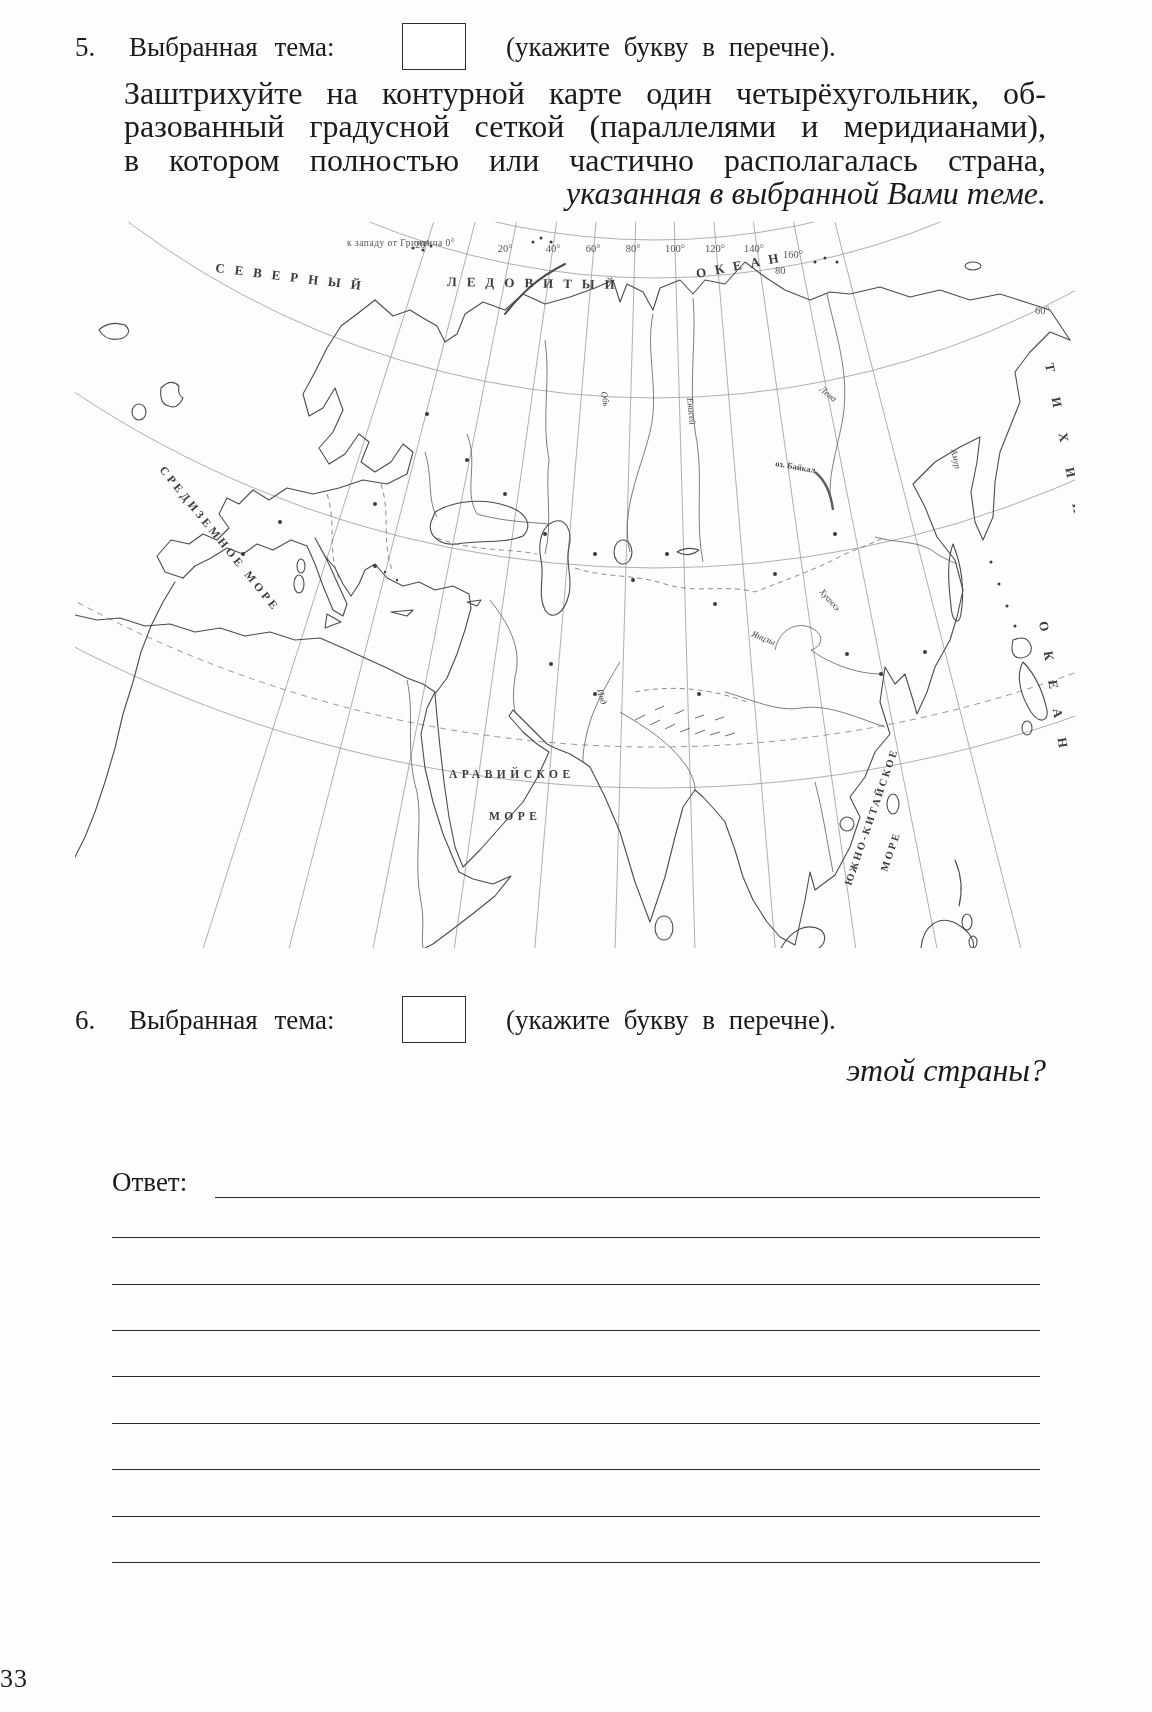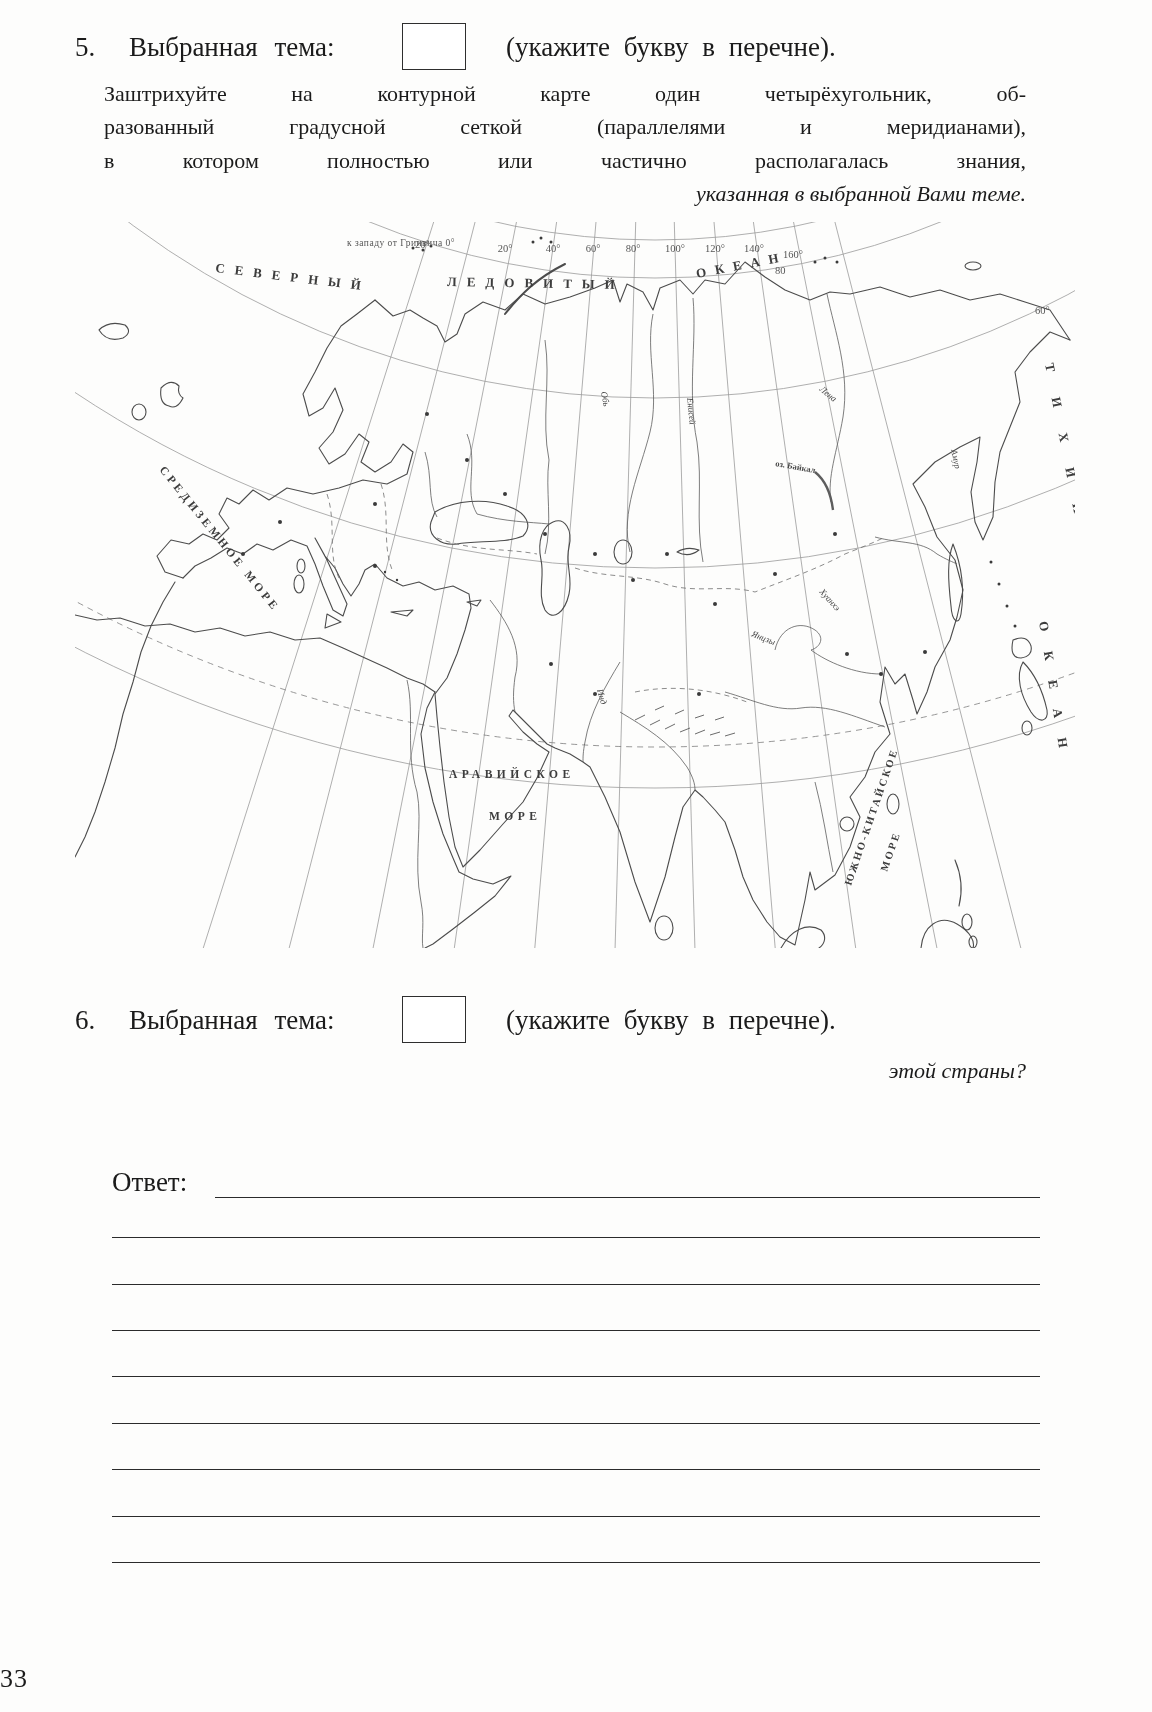--- a/index.html
+++ b/index.html
@@ -4,21 +4,21 @@
 <style>
   html,body{margin:0;padding:0;background:#ffffff;}
   .page{position:relative;width:1152px;height:1712px;background:#fdfdfc;
         font-family:"Liberation Serif","DejaVu Serif",serif;color:#1b1b1b;overflow:hidden;}
   .qrow{position:absolute;left:75px;width:990px;height:50px;font-size:27px;line-height:50px;white-space:nowrap;}
   .qrow .qnum{position:absolute;left:0;}
   .qrow .qlabel{position:absolute;left:34px;word-spacing:10px;margin-left:20px;}
   .qrow .theme-box{position:absolute;left:327px;top:1px;width:62px;height:45px;
         border:1.6px solid #2e2e2e;background:#fff;}
   .qrow .qhint{position:absolute;left:431px;word-spacing:7px;font-family:Liberation Serif, serif;}
-  .para{position:absolute;left:104px;width:922px;font-size:22px;line-height:33.4px;}
+  .para{position:absolute;left:124px;width:922px;font-size:32px;line-height:33.4px;}
   .para .jline{text-align:justify;text-align-last:justify;}
   .para .nline{text-align:right;font-style:italic;}
   .map-wrap{position:absolute;left:75px;top:222px;width:1000px;height:726px;}
   .map-wrap svg{display:block;width:1000px;height:726px;}
   .answer-row{position:absolute;left:112px;top:1167px;width:928px;height:31px;font-size:27px;}
   .answer-row .alabel{position:absolute;left:0;top:0;line-height:31px;}
   .answer-row .fill{position:absolute;left:103px;right:0;top:0;bottom:0;border-bottom:1.7px solid #2b2b2b;}
   .ansline{position:absolute;left:112px;width:928px;height:0;border-top:1.7px solid #2b2b2b;}
   .pagenum{position:absolute;top:1664px;left:0;width:1060px;text-align:left;font-size:26px;letter-spacing:1px;}
   .mt{font-family:"Liberation Serif","DejaVu Serif",serif;}
@@ -31,21 +31,21 @@
   <div class="qrow" style="top:22px">
     <span class="qnum">5.</span>
     <span class="qlabel">Выбранная тема:</span>
     <span class="theme-box"></span>
     <span class="qhint">(укажите букву в перечне).</span>
   </div>
 
   <div class="para" style="top:77px">
     <div class="jline">Заштрихуйте на контурной карте один четырёхугольник, об-</div>
     <div class="jline">разованный градусной сеткой (параллелями и меридианами),</div>
-    <div class="jline">в котором полностью или частично располагалась знания,</div>
+    <div class="jline">в котором полностью или частично располагалась страна,</div>
     <div class="nline">указанная в выбранной Вами теме.</div>
   </div>
 
   <div class="map-wrap">
   <svg viewBox="0 0 1000 726">
 
     <g stroke="#9b9b9b" stroke-width="0.8" fill="none">
       <circle cx="580" cy="-700" r="718"></circle>
       <circle cx="580" cy="-700" r="756"></circle>
       <circle cx="580" cy="-700" r="876"></circle>

